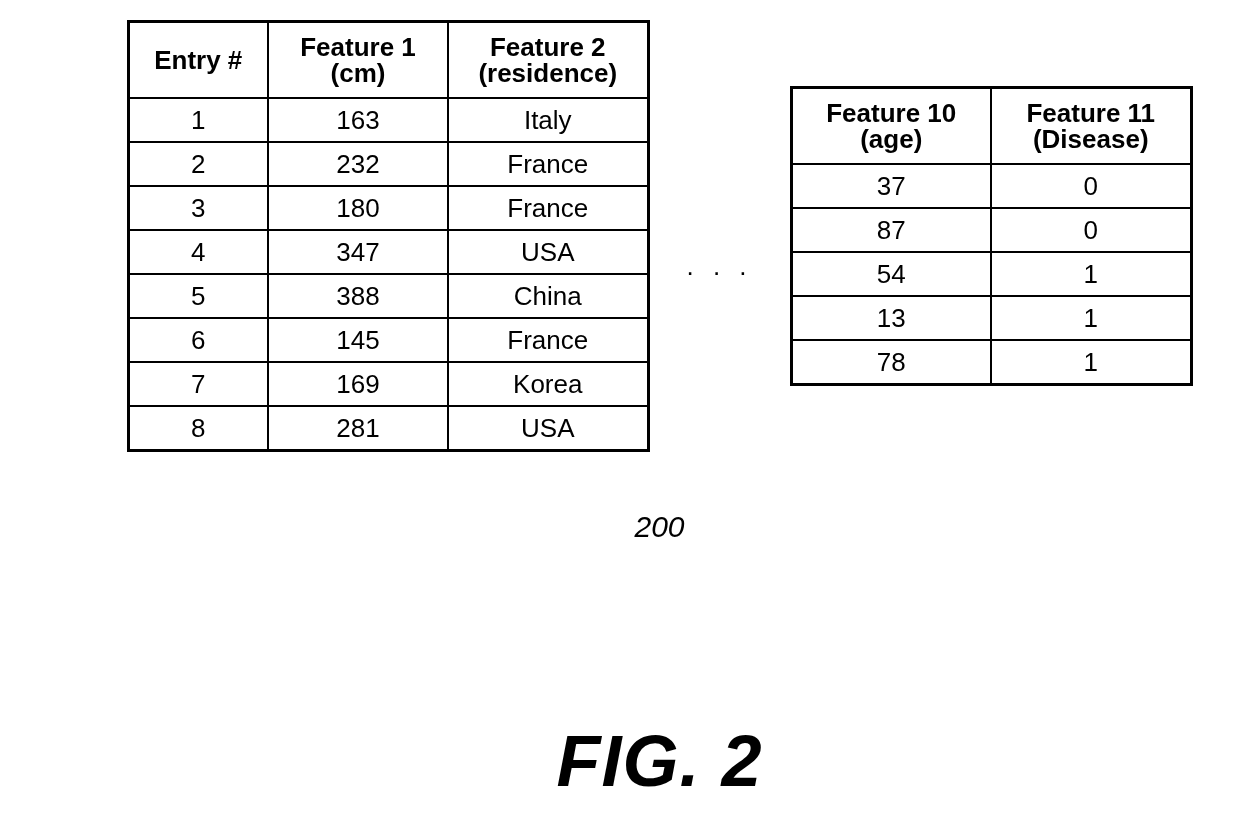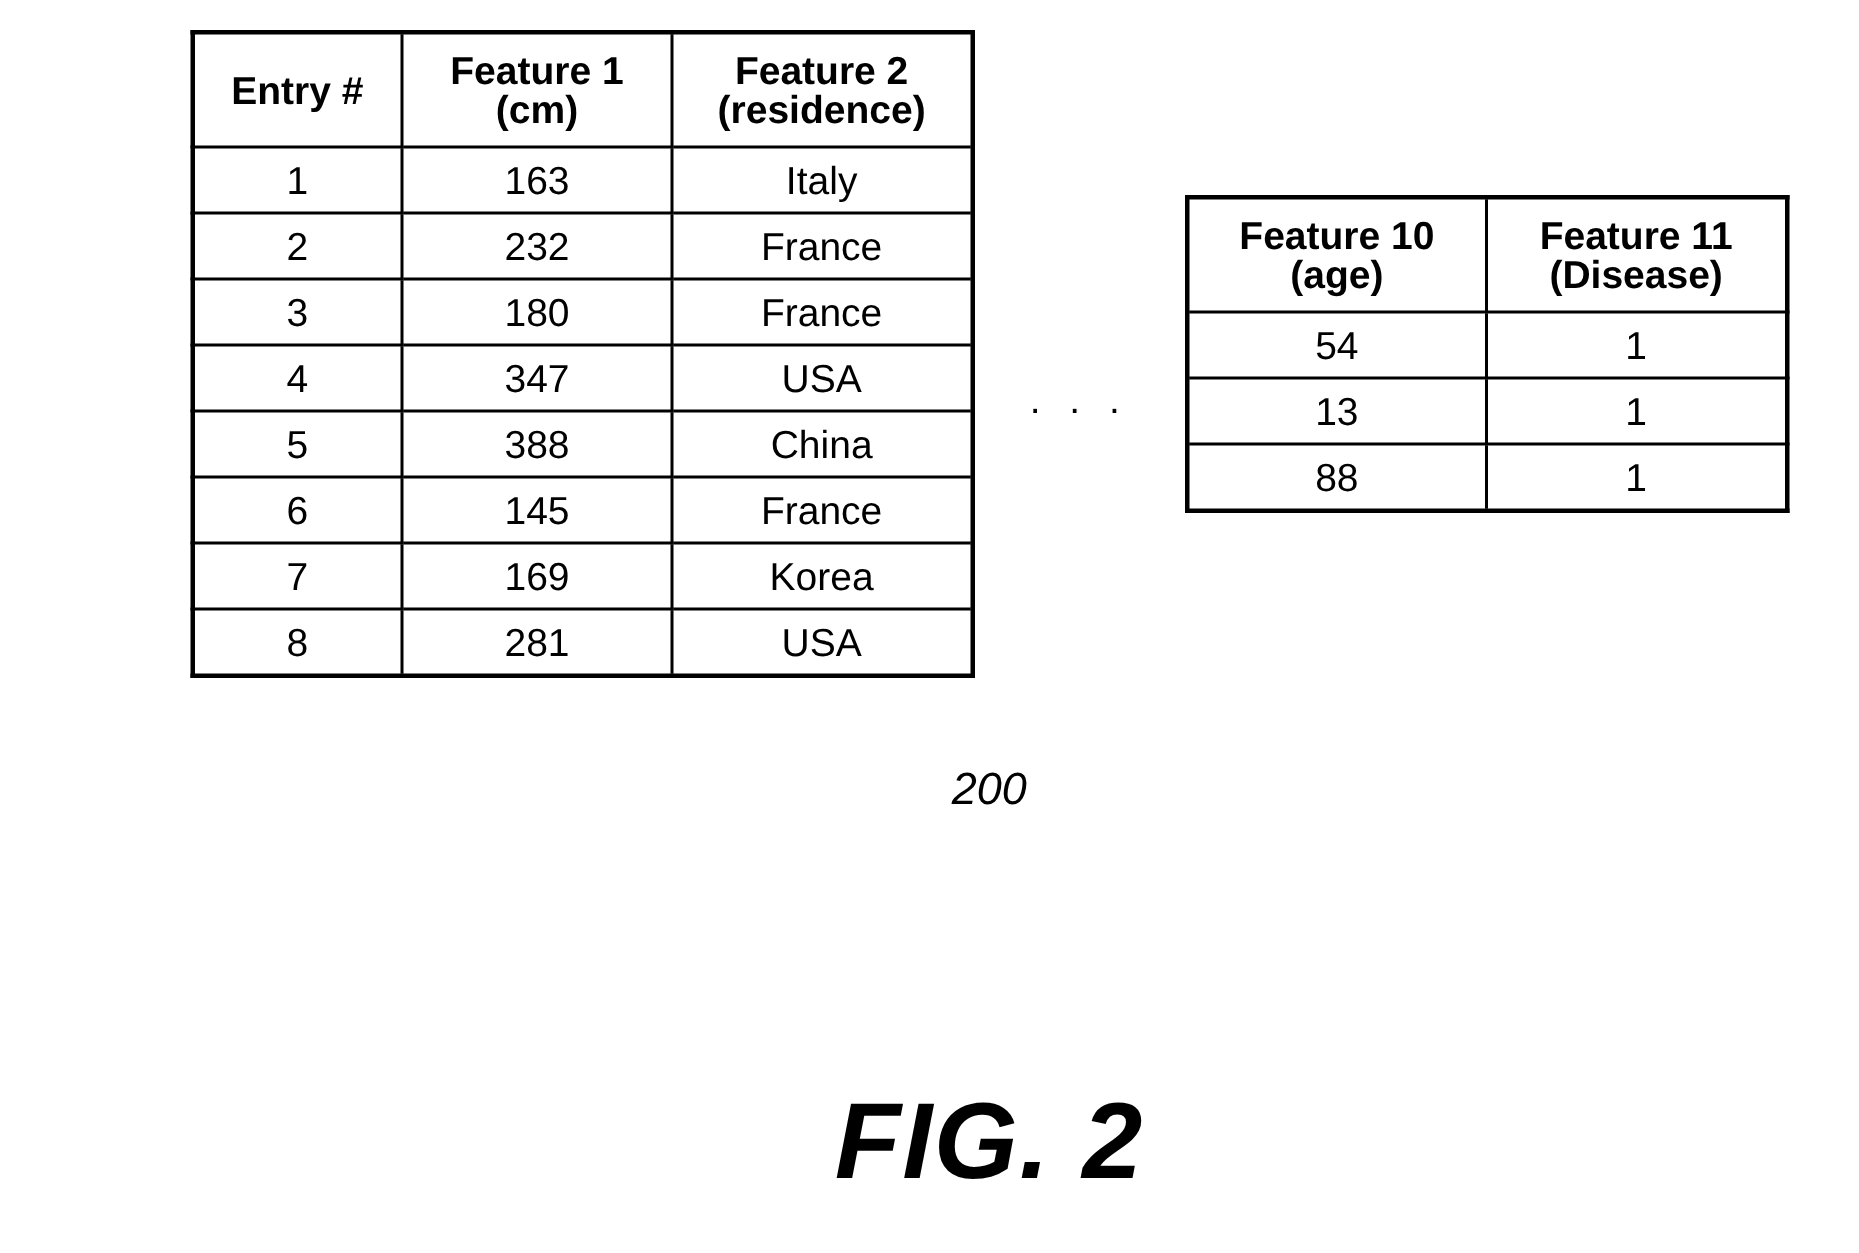--- a/index.html
+++ b/index.html
@@ -171,29 +171,37 @@
             <span class="hdr-line">(age)</span>
           </th>
           <th>
             <span class="hdr-line">Feature 11</span>
             <span class="hdr-line">(Disease)</span>
           </th>
         </tr>
       </thead>
       <tbody>
         <tr>
+          <td>37</td>
+          <td>0</td>
+        </tr>
+        <tr>
+          <td>87</td>
+          <td>0</td>
+        </tr>
+        <tr>
           <td>54</td>
           <td>1</td>
         </tr>
         <tr>
           <td>13</td>
           <td>1</td>
         </tr>
         <tr>
-          <td>88</td>
+          <td>78</td>
           <td>1</td>
         </tr>
       </tbody>
     </table>
 
   </div>
 
   <div class="ref-number">200</div>
 
   <div class="figure-caption">FIG. 2</div>

